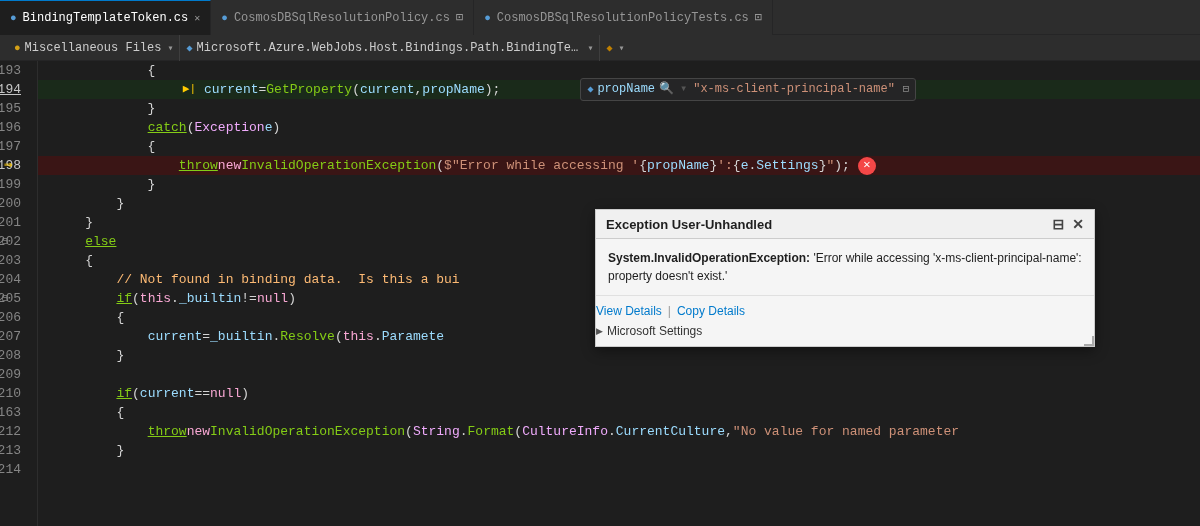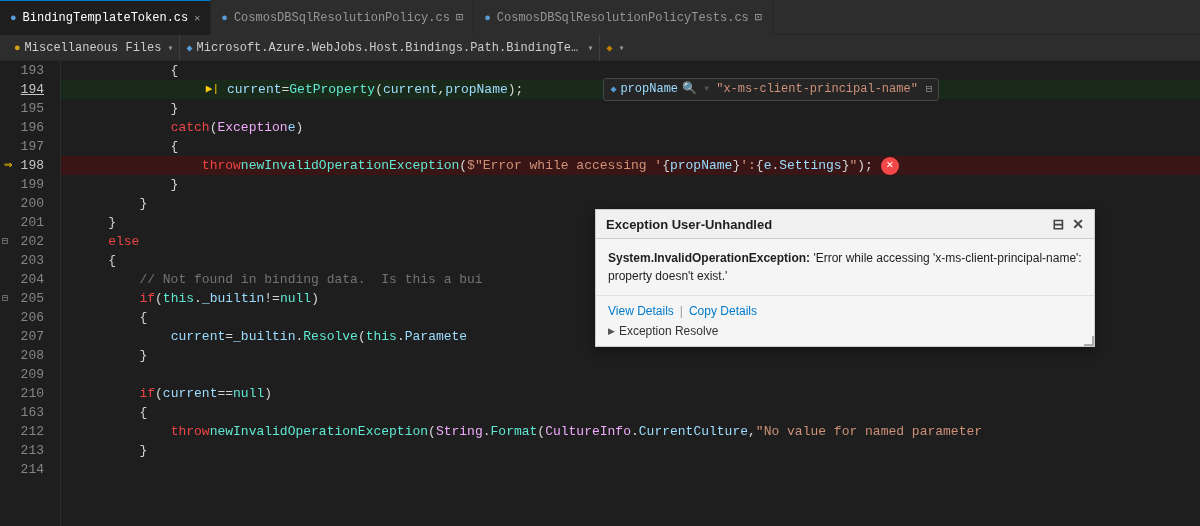--- a/index.html
+++ b/index.html
@@ -71,21 +71,21 @@
     
     .code-area {
       display: flex;
       flex: 1;
       overflow: hidden;
       background: #1e1e1e;
       position: relative;
       height: calc(526px - 61px);
     }
     .line-numbers {
-      width: 61px;
+      width: 38px;
       background: #1e1e1e;
       color: #858585;
       font-size: 13px;
       line-height: 19px;
       text-align: right;
       padding-right: 8px;
       padding-top: 0;
       user-select: none;
       flex-shrink: 0;
       border-right: 1px solid #2d2d2d;
@@ -109,25 +109,25 @@
       height: 19px;
       line-height: 19px;
       padding-left: 16px;
       white-space: nowrap;
       display: flex;
       align-items: center;
     }
     .code-line.error-line { background: #3a1515; }
 
     
-    .kw { color: #5eead4; }
-    .kw2 { color: #ef4444; }
+    .kw { color: #f9a8d4; }
+    .kw2 { color: #84cc16; text-decoration: underline; }
     .str { color: #ce9178; }
-    .comment { color: #737373; }
-    .method { color: #5eead4; }
+    .comment { color: #fdba74; }
+    .method { color: #84cc16; }
     .type { color: #f0abfc; }
     .param { color: #9cdcfe; }
     .plain { color: #d4d4d4; }
 
     
     .inline-tooltip {
       display: inline-flex;
       align-items: center;
       background: #252526;
       border: 1px solid #454545;
@@ -176,21 +176,21 @@
     }
     .exception-body {
       padding: 10px 12px;
       line-height: 1.5;
     }
     .exception-body .exc-type {
       font-weight: 700;
       font-size: 12px;
     }
     .exception-footer {
-      padding: 8px 12px;
+      padding: 8px 0;
       border-top: 1px solid #e0e0e0;
       display: flex;
       flex-direction: column;
       gap: 6px;
     }
     .exception-links {
       display: flex;
       align-items: center;
       gap: 0;
     }
@@ -499,19 +499,19 @@
       </p>
     </div>
     <div class="exception-footer">
       <div class="exception-links">
         <a class="exc-link">View Details</a>
         <span class="exc-separator">|</span>
         <a class="exc-link">Copy Details</a>
       </div>
       <div class="exception-settings">
         <span class="exc-triangle">▶</span>
-        <span>Exception Resolve</span>
+        <span>Microsoft Settings</span>
       </div>
     </div>
     <div class="resize-handle"></div>
   </div>
 
 </div>
 
 </body></html>

